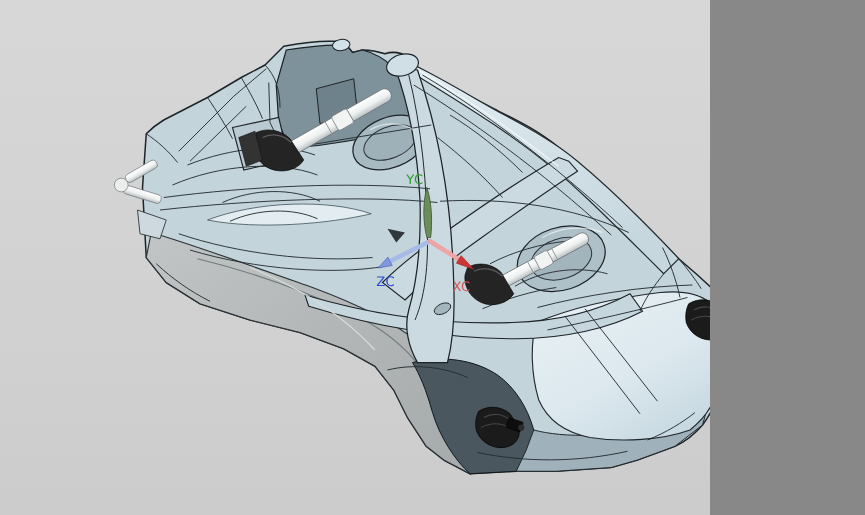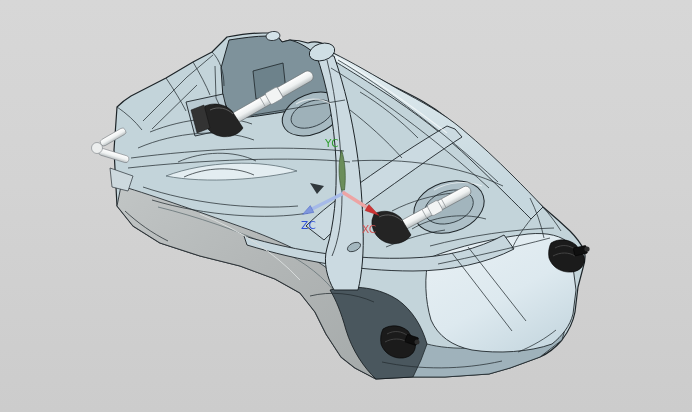--- a/index.html
+++ b/index.html
@@ -1,18 +1,18 @@
 <!DOCTYPE html>
 <html><head>
 <meta charset="utf-8">
 <style>
   html,body{margin:0;padding:0;background:#888;}
   .viewport{
     position:relative;
-    width:692px;height:412px;
+    width:568px;height:412px;
     overflow:hidden;
     background:linear-gradient(180deg,#d7d7d7 0%,#d3d3d3 45%,#cccccc 100%);
     font-family:"DejaVu Sans",sans-serif;
   }
   svg{display:block;}
   text.axis-label{
     font-family:"DejaVu Sans",sans-serif;
     font-size:10.5px;
     letter-spacing:0.3px;
   }

